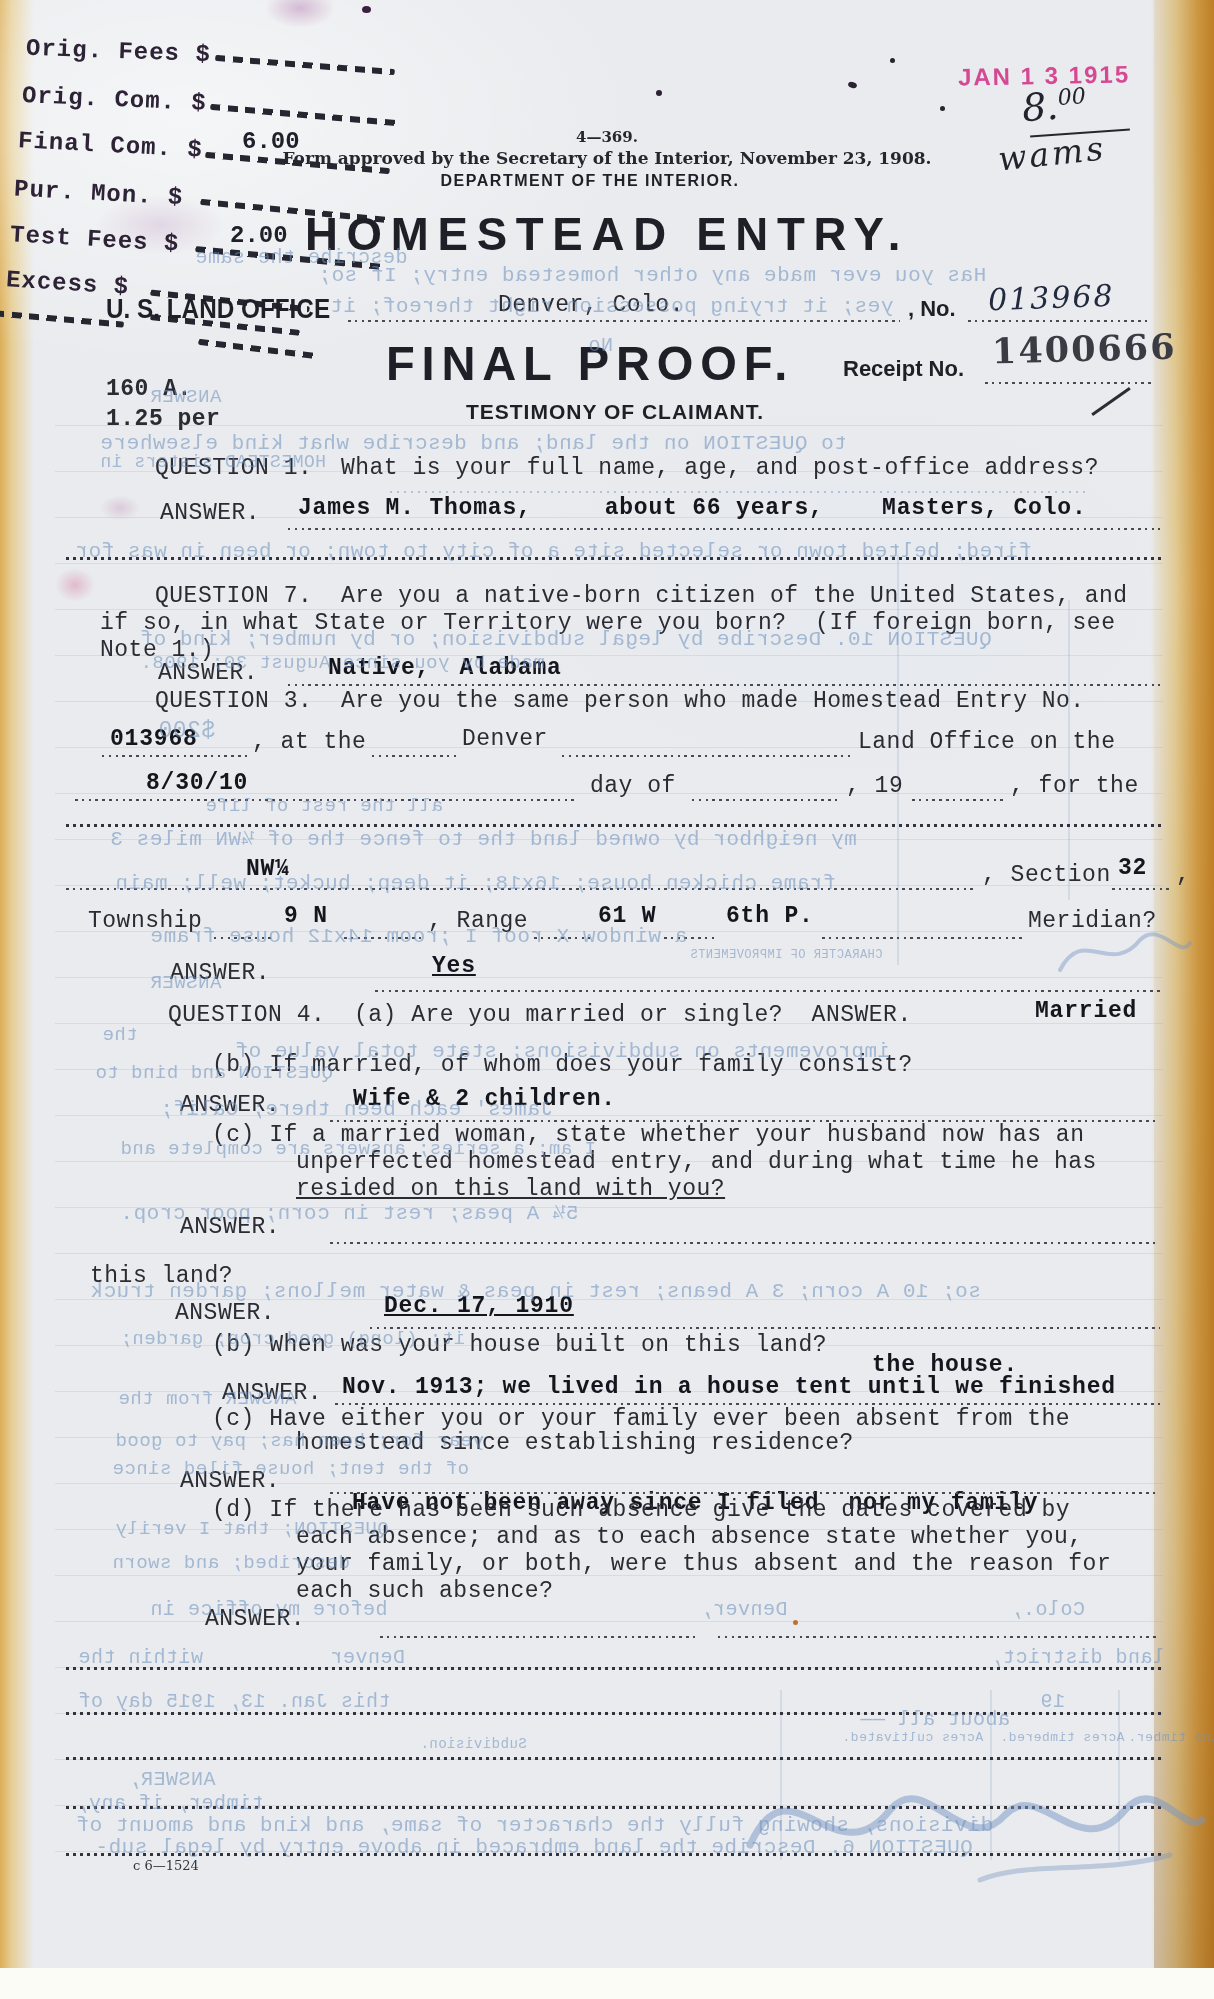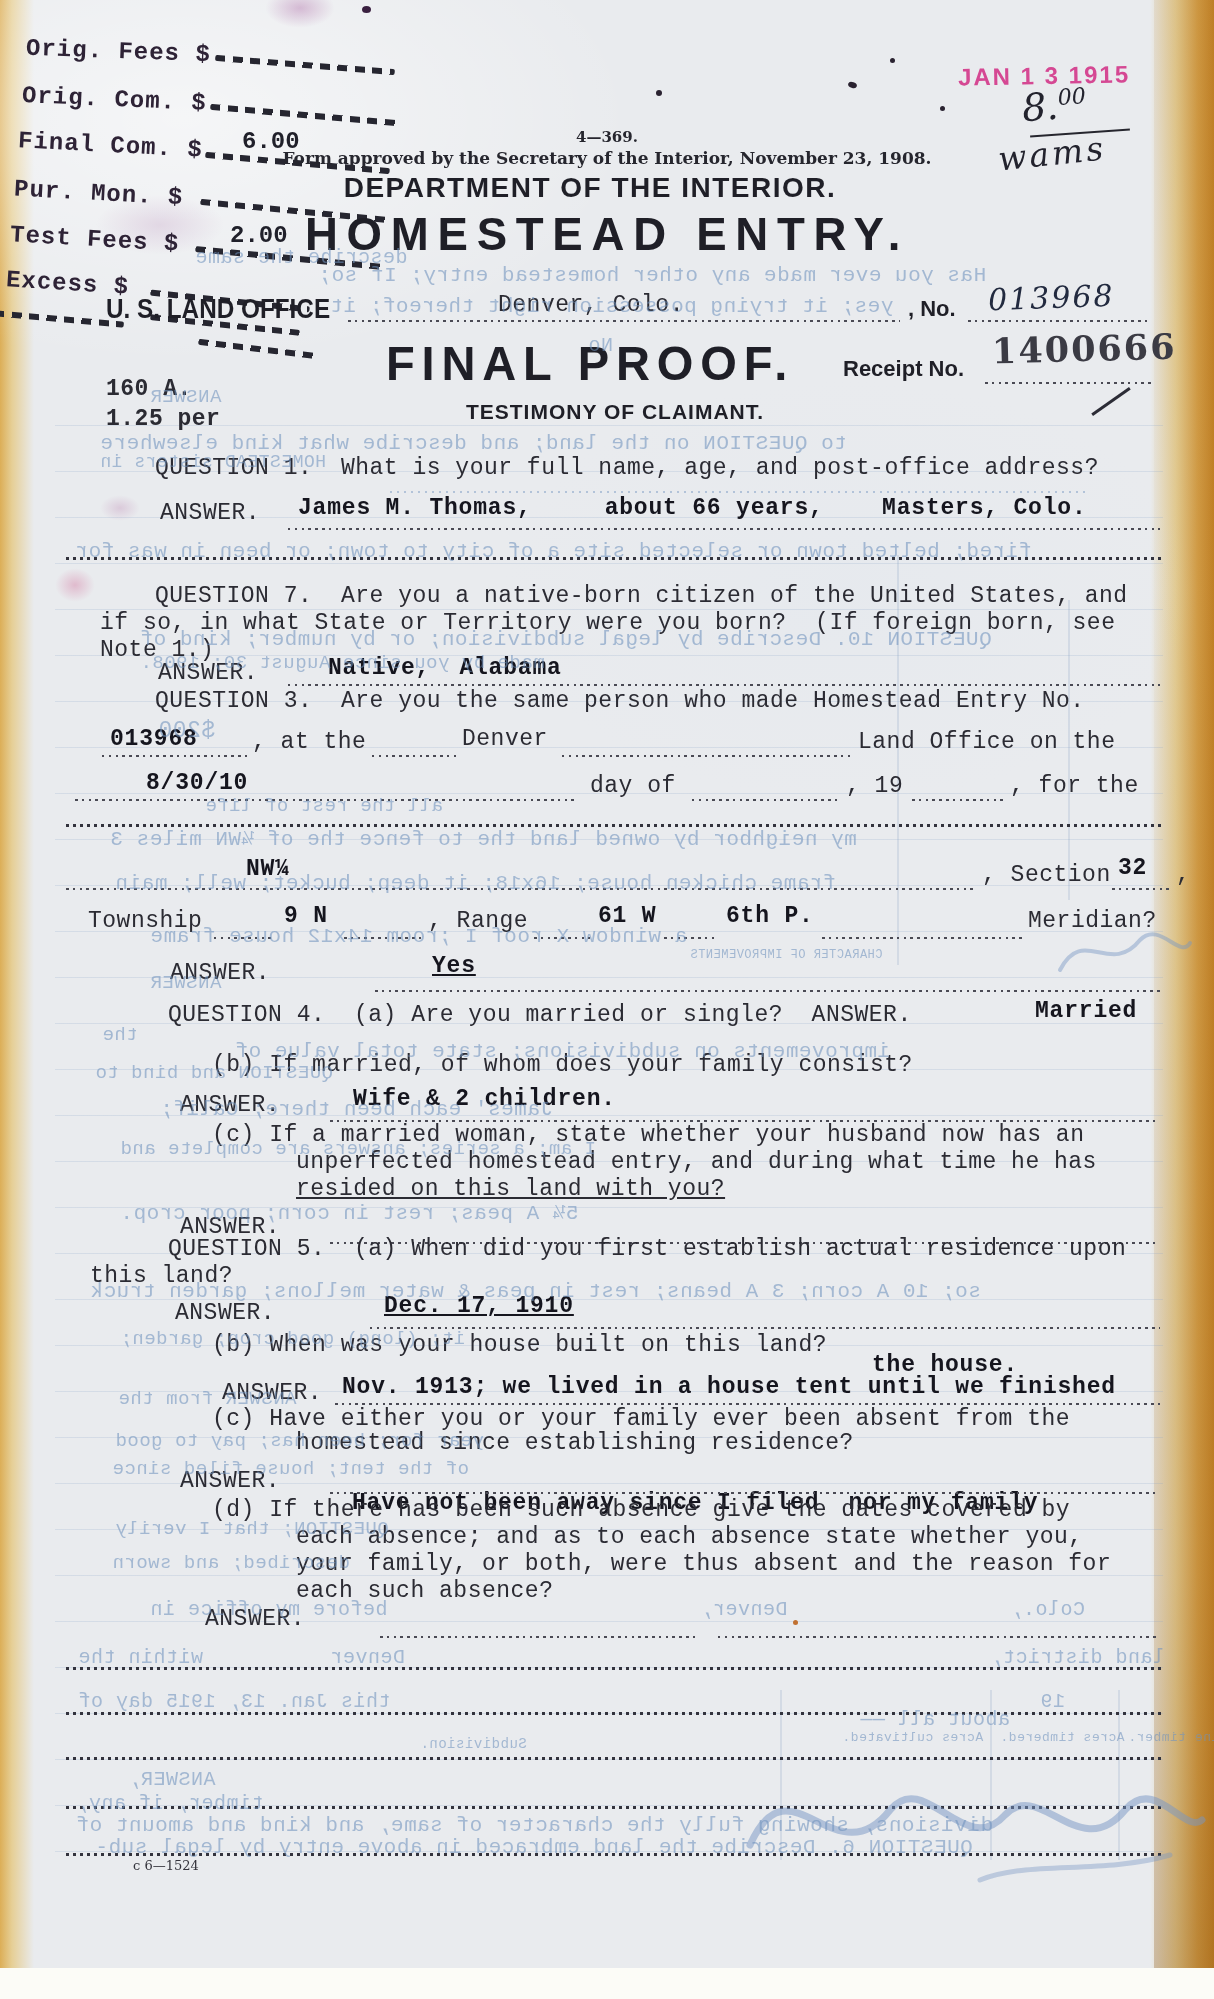--- a/index.html
+++ b/index.html
@@ -102,21 +102,21 @@
   <div class="hdash" style="left:150px;top:322px;width:150px;transform:rotate(6deg);"></div>
   <div class="hdash" style="left:198px;top:346px;width:120px;transform:rotate(7deg);"></div>
 
   <div class="abs gothic" style="left:958px;top:62px;font-size:24px;letter-spacing:2px;color:#d4408f;transform:rotate(-1deg);opacity:.95;">JAN 1 3 1915</div>
   <div class="abs hand" style="left:1022px;top:84px;font-size:38px;font-style:italic;transform:rotate(-4deg);"><span>8.</span><sup style="font-size:22px;">00</sup></div>
   <div class="abs" style="left:1030px;top:132px;width:100px;border-top:2.5px solid #26262e;transform:rotate(-4deg);"></div>
   <div class="abs hand" style="left:998px;top:134px;font-size:33px;font-style:italic;letter-spacing:3px;transform:rotate(-6deg);">wams</div>
 
   <div class="abs serifsm" style="left:0;top:128px;width:1214px;text-align:center;font-size:15px;">4—369.</div>
   <div class="abs serifsm" style="left:0;top:148px;width:1214px;text-align:center;font-size:17px;">Form approved by the Secretary of the Interior, November 23, 1908.</div>
-  <div class="abs gothic" style="left:0;top:172px;width:1180px;text-align:center;font-size:28px;letter-spacing:1.5px;">DEPARTMENT OF THE INTERIOR.</div>
+  <div class="abs gothic" style="left:0;top:172px;width:1180px;text-align:center;font-size:16px;letter-spacing:1.5px;">DEPARTMENT OF THE INTERIOR.</div>
   <div class="abs gothic" style="left:0;top:206px;width:1214px;text-align:center;font-size:47px;letter-spacing:9px;transform:scaleX(.97);">HOMESTEAD ENTRY.</div>
 
   <div class="abs gothic" style="left:106px;top:294px;font-size:27px;transform:scaleX(.9);transform-origin:left;">U. S. LAND OFFICE</div>
   <div class="lead" style="left:348px;top:320px;width:552px;"></div>
   <div class="abs tw" style="left:498px;top:292px;">Denver, Colo.</div>
   <div class="abs gothic" style="left:908px;top:296px;font-size:22px;">, No.</div>
   <div class="abs hand" style="left:988px;top:280px;font-size:30px;font-style:italic;letter-spacing:2px;color:#222a3f;transform:rotate(-2deg);">013968</div>
   <div class="lead" style="left:968px;top:320px;width:182px;"></div>
 
   <div class="abs gothic" style="left:260px;top:336px;width:660px;text-align:center;font-size:48px;letter-spacing:7px;transform:scaleX(.98);">FINAL PROOF.</div>
@@ -192,21 +192,20 @@
   <div class="abs tw pre" style="left:212px;top:1052px;">(b) If married, of whom does your family consist?</div>
   <div class="abs tw" style="left:180px;top:1092px;">ANSWER.</div>
   <div class="abs ink pre" style="left:353px;top:1086px;">Wife &amp; 2 children.</div>
   <div class="lead" style="left:330px;top:1120px;width:830px;"></div>
   <div class="abs tw pre" style="left:212px;top:1122px;">(c) If a married woman, state whether your husband now has an</div>
   <div class="abs tw pre" style="left:296px;top:1149px;">unperfected homestead entry, and during what time he has</div>
   <div class="abs tw pre" style="left:296px;top:1176px;text-decoration:underline;">resided on this land with you?</div>
   <div class="abs tw" style="left:180px;top:1214px;">ANSWER.</div>
   <div class="lead" style="left:330px;top:1242px;width:830px;"></div>
 
-  <div class="abs tw pre" style="left:168px;top:1236px;">QUESTION 5.  (a) When did you first establish actual residence upon</div>
   <div class="abs tw pre" style="left:90px;top:1263px;">this land?</div>
   <div class="abs tw" style="left:175px;top:1300px;">ANSWER.</div>
   <div class="abs ink" style="left:384px;top:1293px;text-decoration:underline;">Dec. 17, 1910</div>
   <div class="lead" style="left:370px;top:1327px;width:790px;"></div>
   <div class="abs tw pre" style="left:212px;top:1332px;">(b) When was your house built on this land?</div>
   <div class="abs ink" style="left:872px;top:1352px;">the house.</div>
   <div class="abs tw" style="left:222px;top:1380px;">ANSWER.</div>
   <div class="abs ink pre" style="left:342px;top:1374px;">Nov. 1913; we lived in a house tent until we finished</div>
   <div class="lead" style="left:335px;top:1403px;width:825px;"></div>
   <div class="abs tw pre" style="left:212px;top:1406px;">(c) Have either you or your family ever been absent from the</div>

